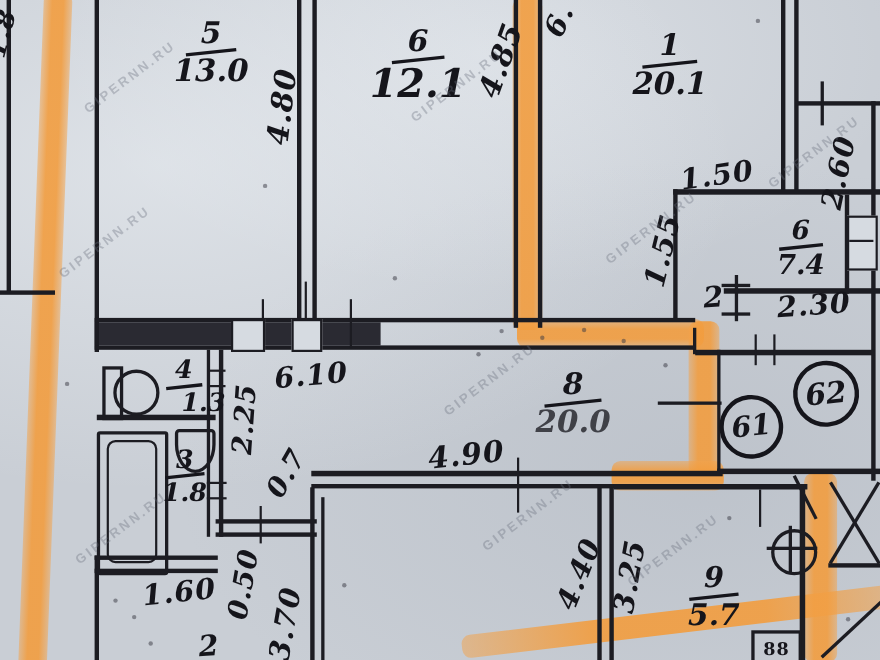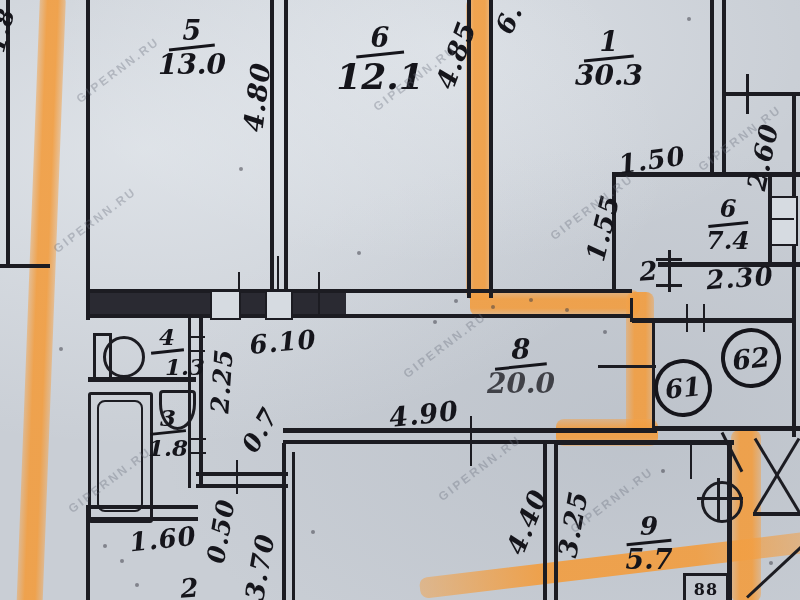--- a/index.html
+++ b/index.html
@@ -141,21 +141,21 @@
     <div class="area" style="font-size:28px;">13.0</div>
   </div>
   <div class="room-label" style="left:380px;top:24px;">
     <div class="num" style="font-size:27px;">6</div>
     <div class="bar" style="width:48px;"></div>
     <div class="area" style="font-size:36px;font-style:italic;">12.1</div>
   </div>
   <div class="room-label" style="left:609px;top:28px;">
     <div class="num" style="font-size:27px;">1</div>
     <div class="bar" style="width:50px;"></div>
-    <div class="area" style="font-size:28px;">30.3</div>
+    <div class="area" style="font-size:28px;">20.1</div>
   </div>
   <div class="room-label" style="left:728px;top:197px;">
     <div class="num" style="font-size:24px;">6</div>
     <div class="bar" style="width:40px;"></div>
     <div class="area" style="font-size:25px;">7.4</div>
   </div>
   <div class="room-label" style="left:521px;top:336px;">
     <div class="num" style="font-size:27px;">8</div>
     <div class="bar" style="width:52px;"></div>
     <div class="area" style="font-size:28px;opacity:.75;">20.0</div>

